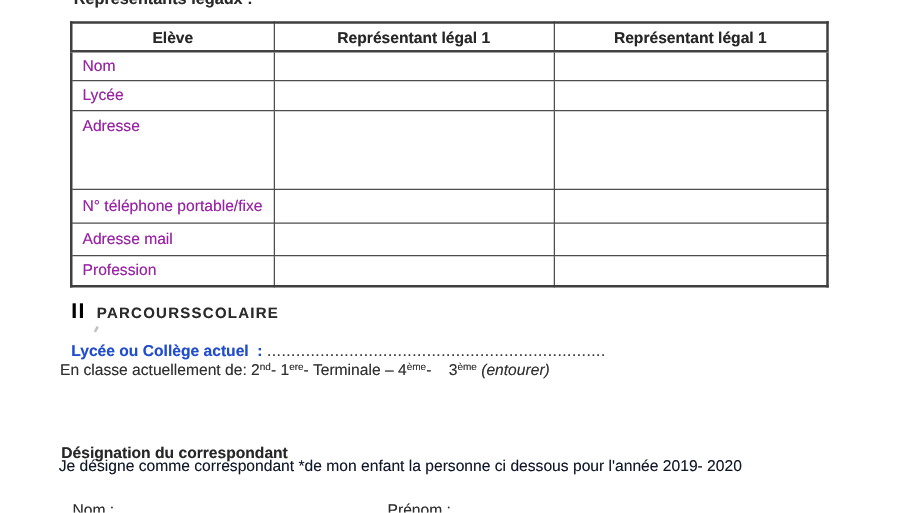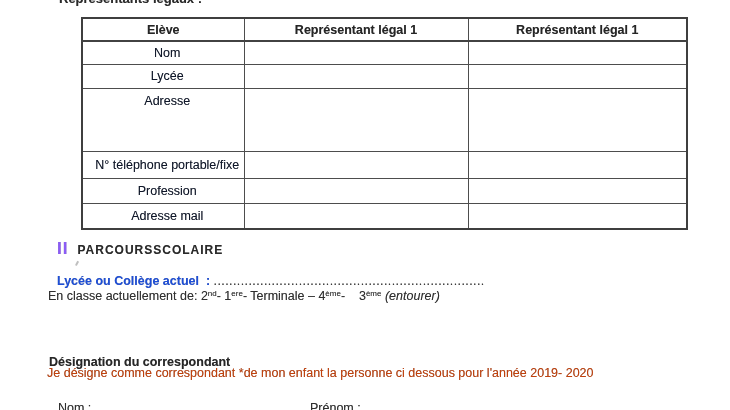--- a/index.html
+++ b/index.html
@@ -20,53 +20,52 @@
     font-size: 13px; font-weight: bold; color: #2a2a2a;
     white-space: pre;
   }
 
   
   #rep-table {
     left: 56px; top: 17px;
     border-collapse: collapse;
     table-layout: fixed;
     border: 2px solid #3f3f3f;
-    margin-left: 25px;
   }
   #rep-table td, #rep-table th {
     border: 1px solid #4d4d4d;
     padding: 0;
     font-size: 12.5px;
     overflow: hidden;
   }
   #rep-table th {
     font-weight: bold;
     text-align: center;
     vertical-align: middle;
     height: 21px;
     color: #262626;
     border-bottom: 2px solid #424242;
   }
   #rep-table td.label {
     padding-left: 8px;
-    text-align: center;
+    text-align: left;
     vertical-align: middle;
-    color: #0f172a;
+    color: #a21caf;
   }
   #rep-table tr.tall td { vertical-align: top; }
   #rep-table tr.tall td.label { padding-top: 5px; }
 
   
   #parcours-heading {
     left: 57px; top: 239px;
     display: flex; align-items: baseline;
     white-space: pre;
   }
   #parcours-heading .numeral {
-    font-size: 17px; font-weight: bold; letter-spacing: 1px; color: #8b5cf6;
+    font-size: 17px; font-weight: bold; letter-spacing: 1px; color: #000000;
   }
   #parcours-heading .title {
     font-size: 12px; font-weight: bold; letter-spacing: 1px;
     margin-left: 9px; color: #2a2a2a;
   }
   #scan-artifact {
     left: 76px; top: 261px;
     width: 2px; height: 5px;
     background: #8a8a8a; opacity: .55;
     transform: rotate(28deg);
@@ -91,21 +90,21 @@
   #classe-line .note { font-style: italic; }
 
   #designation-title {
     left: 49px; top: 335px;
     font-size: 12.5px; font-weight: bold; color: #272727;
     white-space: pre;
     margin-top: 20px;
   }
   #designation-body {
     left: 47px; top: 366px;
-    font-size: 12.5px; color: #c2410c;
+    font-size: 12.5px; color: #0f172a;
     white-space: pre;
   }
 
   
   #bottom-nom    { left: 58px;  top: 401px; font-size: 12.5px; white-space: pre; }
   #bottom-prenom { left: 310px; top: 401px; font-size: 12.5px; white-space: pre; }
 </style>
 </head>
 <body>
 
@@ -136,27 +135,27 @@
   <tr class="tall" style="height:63px">
     <td class="label">Adresse</td>
     <td></td>
     <td></td>
   </tr>
   <tr style="height:27px">
     <td class="label">N° téléphone portable/fixe</td>
     <td></td>
     <td></td>
   </tr>
-  <tr style="height:25px">
-    <td class="label">Profession</td>
+  <tr style="height:26px">
+    <td class="label">Adresse mail</td>
     <td></td>
     <td></td>
   </tr>
-  <tr style="height:26px">
-    <td class="label">Adresse mail</td>
+  <tr style="height:25px">
+    <td class="label">Profession</td>
     <td></td>
     <td></td>
   </tr>
 </tbody>
   </table>
 
 <div class="abs" id="parcours-heading">
   <span class="numeral">II</span>
   <span class="title">PARCOURSSCOLAIRE</span>
 </div>

